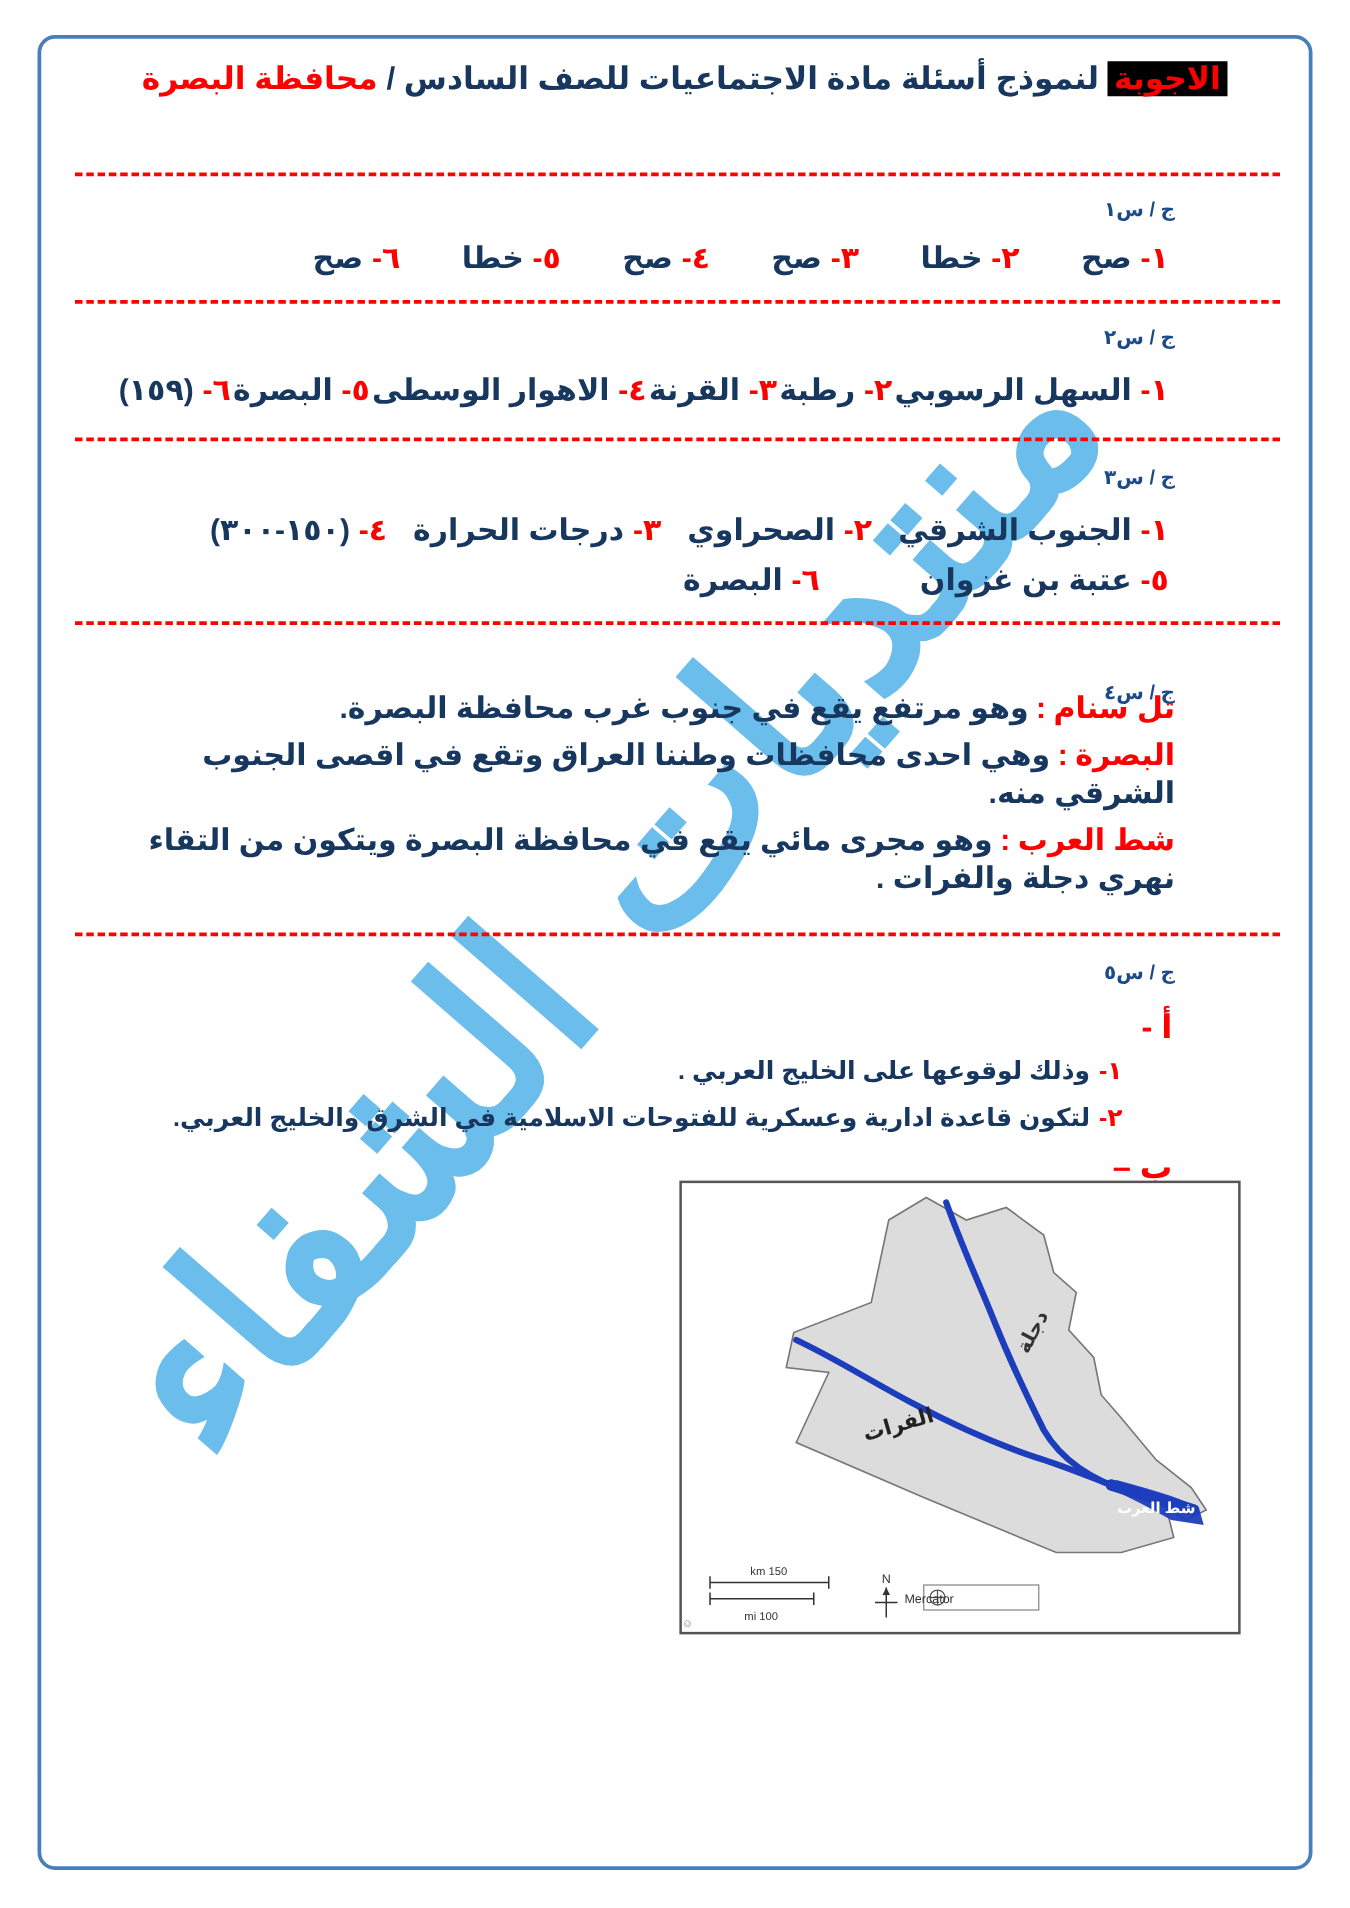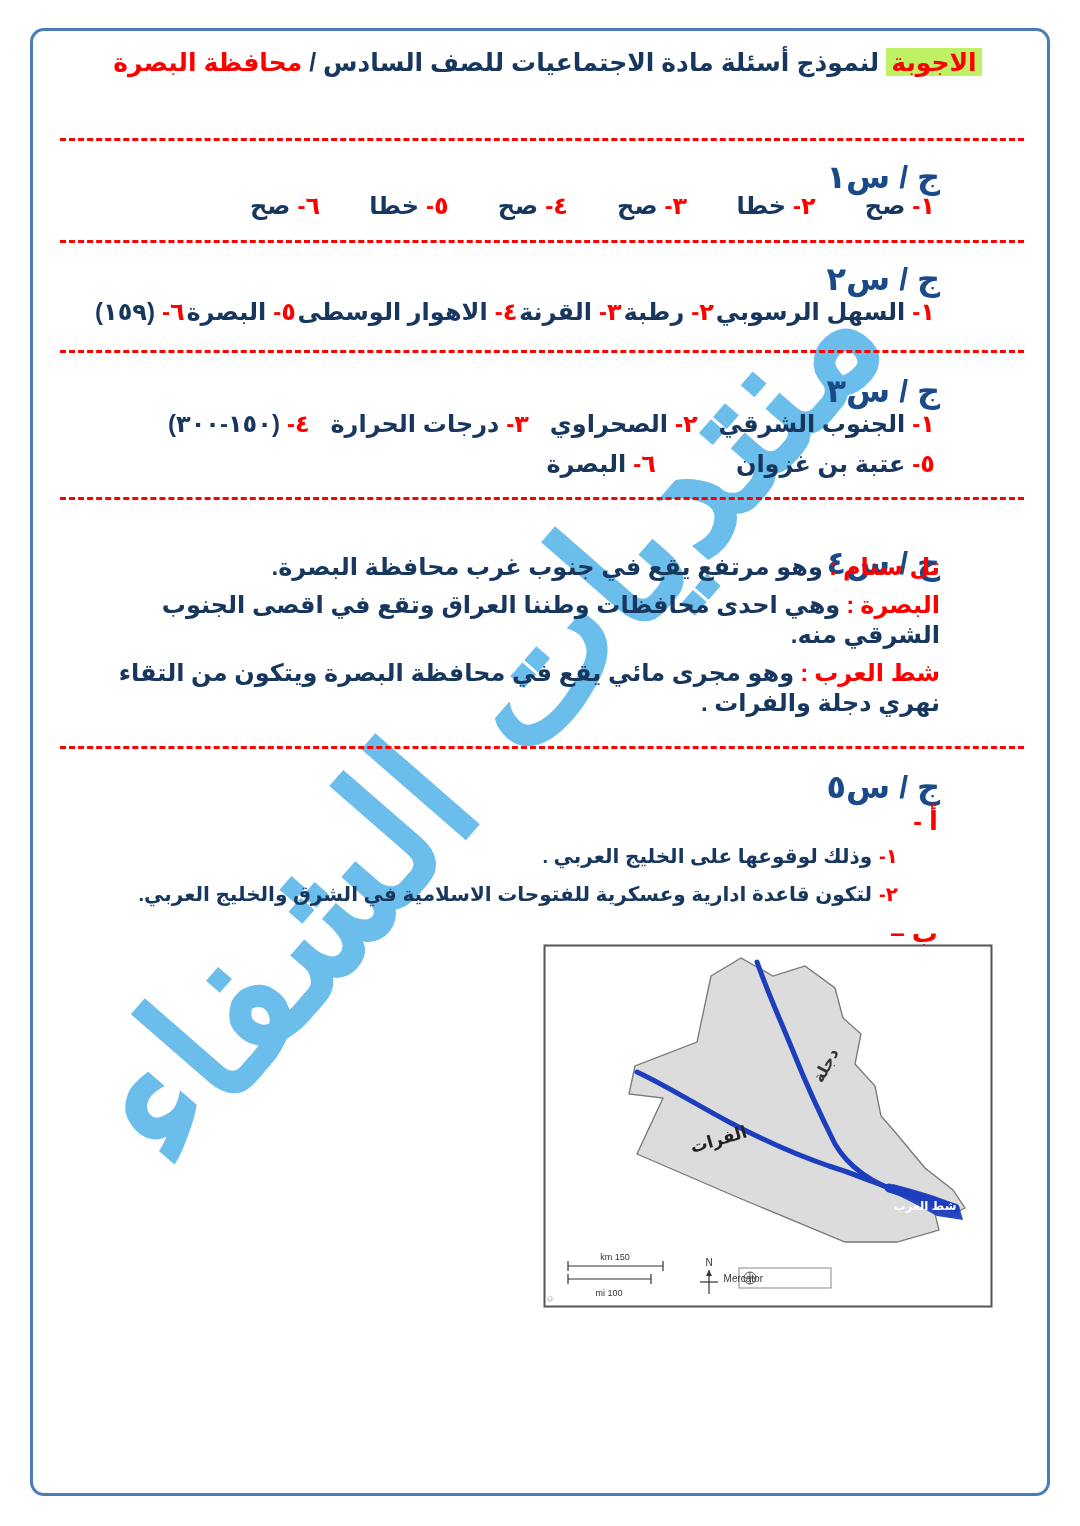--- a/index.html
+++ b/index.html
@@ -25,27 +25,27 @@
     position:absolute; left:30px; top:28px; width:1020px; height:1468px;
     border:3px solid #4a7ebb; border-radius:14px; z-index:2;
   }
 
   .content { position:absolute; inset:0; z-index:3; }
 
   .title {
     position:absolute; top:48px; left:0; right:0; text-align:center;
     font-size:25px; font-weight:bold; color:#17375e;
   }
-  .title .hl { background:#bef264; color:#fe0000; padding:0 5px; }
+  .title .hl { background:#000000; color:#fe0000; padding:0 5px; }
   .title .place { color:#fe0000;margin-left:15px; }
 
   .dash { position:absolute; left:60px; width:964px; border-top:3px dashed #fe0000; }
 
   .qlabel {
-    position:absolute; right:140px; font-size:32px; font-weight:bold; color:#1b4a8a;
+    position:absolute; right:140px; font-size:16px; font-weight:bold; color:#1b4a8a;
   }
 
   .ansrow {
     position:absolute; display:flex; justify-content:space-between;
     font-size:24px; font-weight:bold; color:#17375e;
   }
   .ans { white-space:nowrap; }
   .num { color:#fe0000; margin-left:7px; }
 
   .row-right { position:absolute; display:flex; gap:80px;

